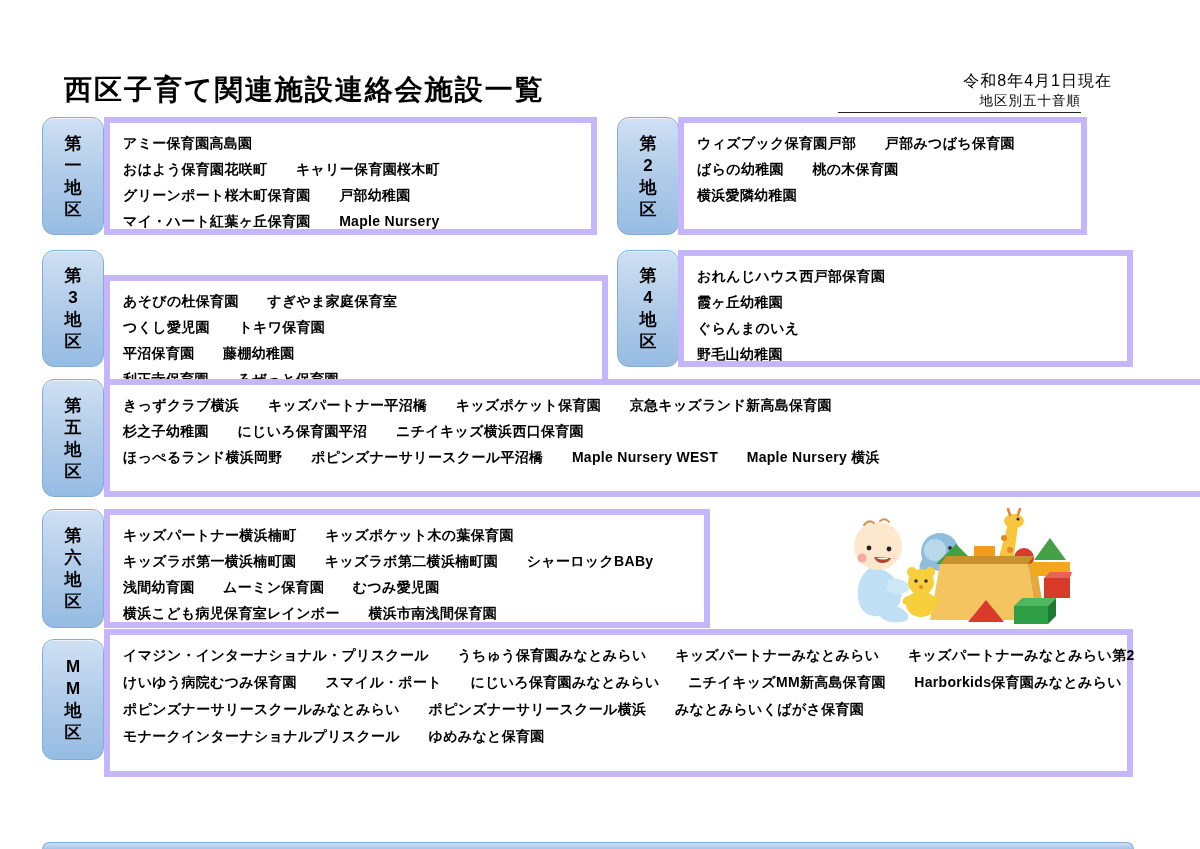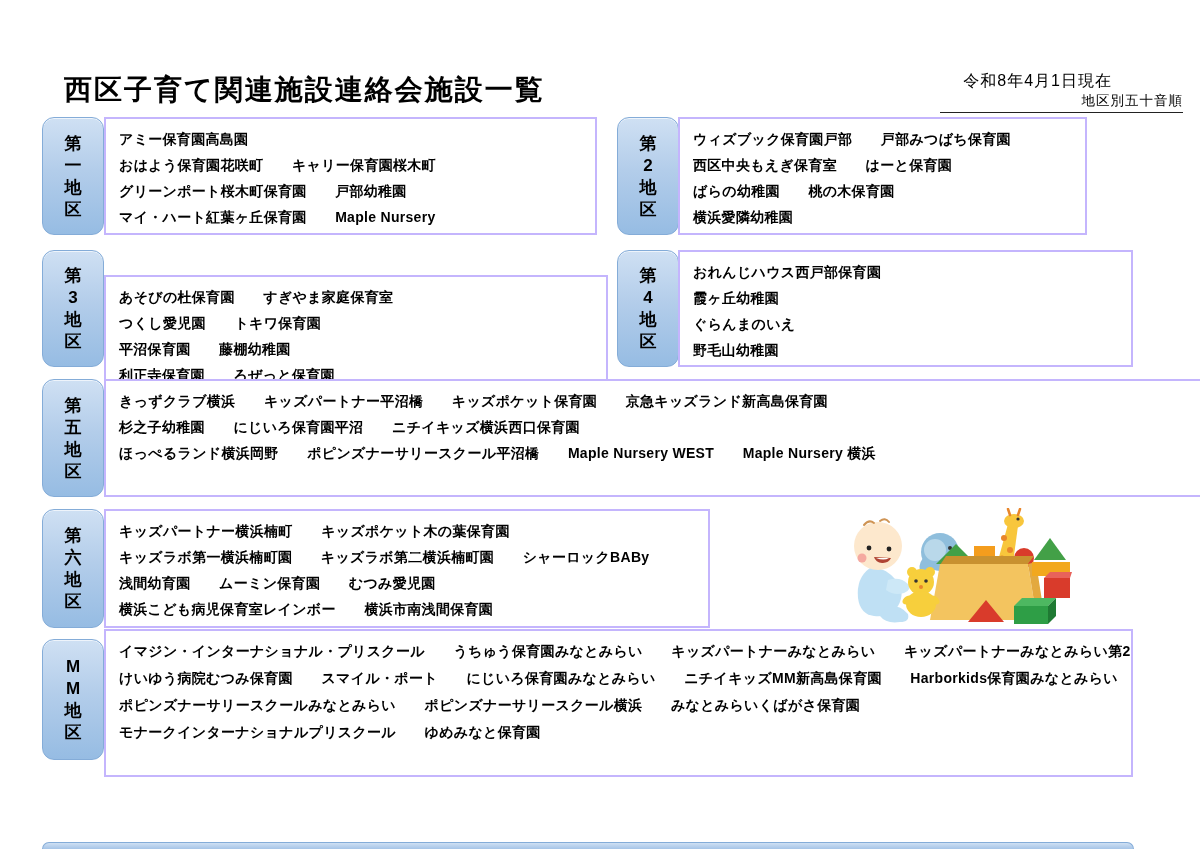--- a/index.html
+++ b/index.html
@@ -9,35 +9,35 @@
   }
   .page-title{
     position:absolute;left:48px;top:55px;margin:16px;
     font-size:28px;font-weight:600;letter-spacing:2px;
   }
   .date-note{
     position:absolute;top:71px;right:88px;
     font-size:16px;font-weight:500;letter-spacing:1px;
   }
   .sort-note-wrap{
-    position:absolute;top:92px;left:940px;width:243px;
+    position:absolute;top:92px;left:838px;width:243px;
     text-align:right;border-bottom:1.5px solid #222;padding-bottom:2px;
     font-size:13.5px;font-weight:500;letter-spacing:1px;
   }
   .tab{
     position:absolute;width:62px;box-sizing:border-box;
     border:1px solid #84acd8;border-radius:12px;
     background:linear-gradient(180deg,#cfe0f3 0%,#b3cdea 45%,#96bce3 100%);
     box-shadow:inset 0 1px 0 rgba(255,255,255,.65);
     display:flex;flex-direction:column;align-items:center;justify-content:center;
     gap:5px;font-size:17px;font-weight:bold;line-height:1;
   }
   .box{
     position:absolute;box-sizing:border-box;background:#fff;
-    border:2px solid #c4b5fd;padding:7px 8px 6px 13px;
+    border:6px solid #c4b5fd;padding:7px 8px 6px 13px;
   }
   .line{
     font-size:14px;font-weight:bold;line-height:26px;
     white-space:nowrap;letter-spacing:0.3px;
   }
   .d7 .line{line-height:27px;}
   
   .d1 .tab{left:42px;top:117px;height:118px;}
   .d1 .box{left:104px;top:117px;width:493px;height:118px;}
   .d2 .tab{left:617px;top:117px;height:118px;}
@@ -83,21 +83,20 @@
 
 <section class="district d2">
   <div class="tab">
     <span>第</span>
     <span>2</span>
     <span>地</span>
     <span>区</span>
   </div>
   <div class="box">
     <div class="line">ウィズブック保育園戸部　　戸部みつばち保育園</div>
-    <div class="line">西区中央もえぎ保育室　　はーと保育園</div>
     <div class="line">ばらの幼稚園　　桃の木保育園</div>
     <div class="line">横浜愛隣幼稚園</div>
   </div>
 </section>
 
 <section class="district d3">
   <div class="tab">
     <span>第</span>
     <span>3</span>
     <span>地</span>

